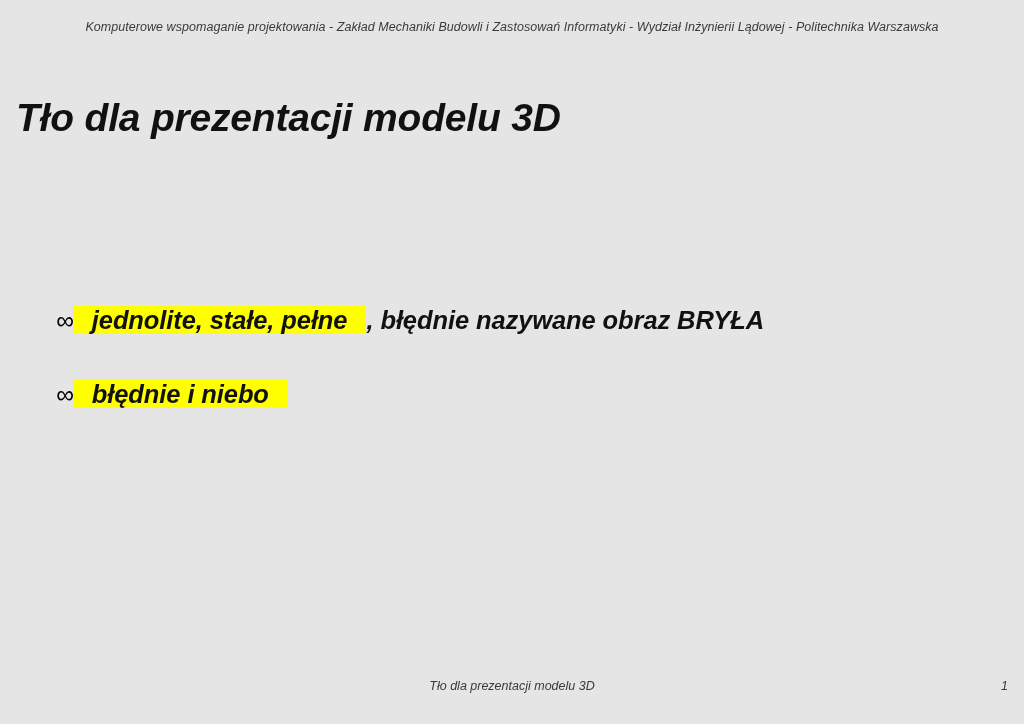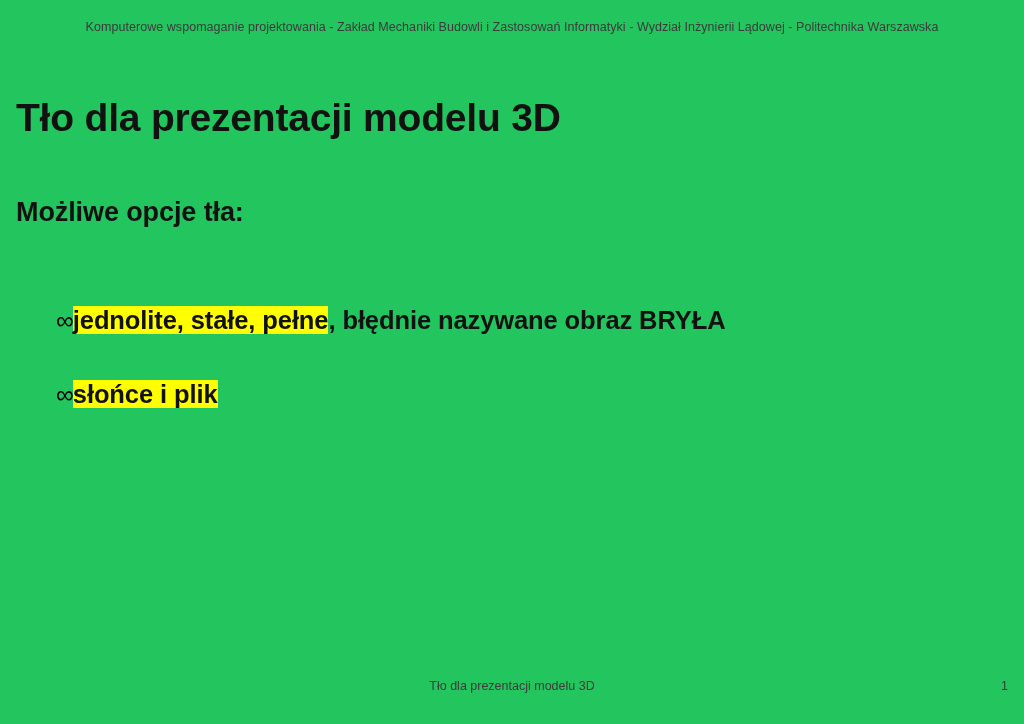--- a/index.html
+++ b/index.html
@@ -13,21 +13,22 @@
     position: relative;
     overflow: hidden;
     font-family: "Liberation Sans", "DejaVu Sans", sans-serif;
     color: #000000;
     -webkit-font-smoothing: antialiased;
   }
 
   .slide {
     position: absolute;
     inset: 0;
-    background: #22c55e;
+    background: #e5e5e5;
+    font-style: italic;
   }
 
   
   .slide-header {
     position: absolute;
     top: 20px;
     left: 0;
     width: 1024px;
     text-align: center;
     font-size: 12.5px;
@@ -92,21 +93,21 @@
     font-size: 25.5px;
     font-weight: 700;
     line-height: 44px;
     vertical-align: top;
     color: #111111;
     letter-spacing: -0.1px;
   }
 
   .hl {
     background: #ffff00;
-    padding: 0 0;
+    padding: 0 19px;
   }
 
   
   .slide-footer {
     position: absolute;
     top: 679px;
     left: 0;
     width: 1024px;
     text-align: center;
     font-size: 12.5px;
@@ -125,32 +126,31 @@
 </style>
 </head>
 <body>
 
 <div class="slide">
 
   <div class="slide-header">Komputerowe wspomaganie projektowania - Zakład Mechaniki Budowli i Zastosowań Informatyki - Wydział Inżynierii Lądowej - Politechnika Warszawska</div>
 
   <h1 class="slide-title">Tło dla prezentacji modelu 3D</h1>
 
-  <div class="slide-lead">Możliwe opcje tła:</div>
 
   <div class="bullet-list">
 
     <div class="bullet-item">
       <span class="bullet-marker">∞</span><span class="bullet-text"><span class="hl">jednolite, stałe, pełne</span><span>, błędnie nazywane obraz BRYŁA</span></span>
     </div>
 
 
 
     <div class="bullet-item">
-      <span class="bullet-marker">∞</span><span class="bullet-text"><span class="hl">słońce i plik</span><span></span></span>
+      <span class="bullet-marker">∞</span><span class="bullet-text"><span class="hl">błędnie i niebo</span><span></span></span>
     </div>
 
   </div>
 
   <div class="slide-footer">Tło dla prezentacji modelu 3D</div>
 
   <div class="slide-pagenum">1</div>
 
 </div>
 

